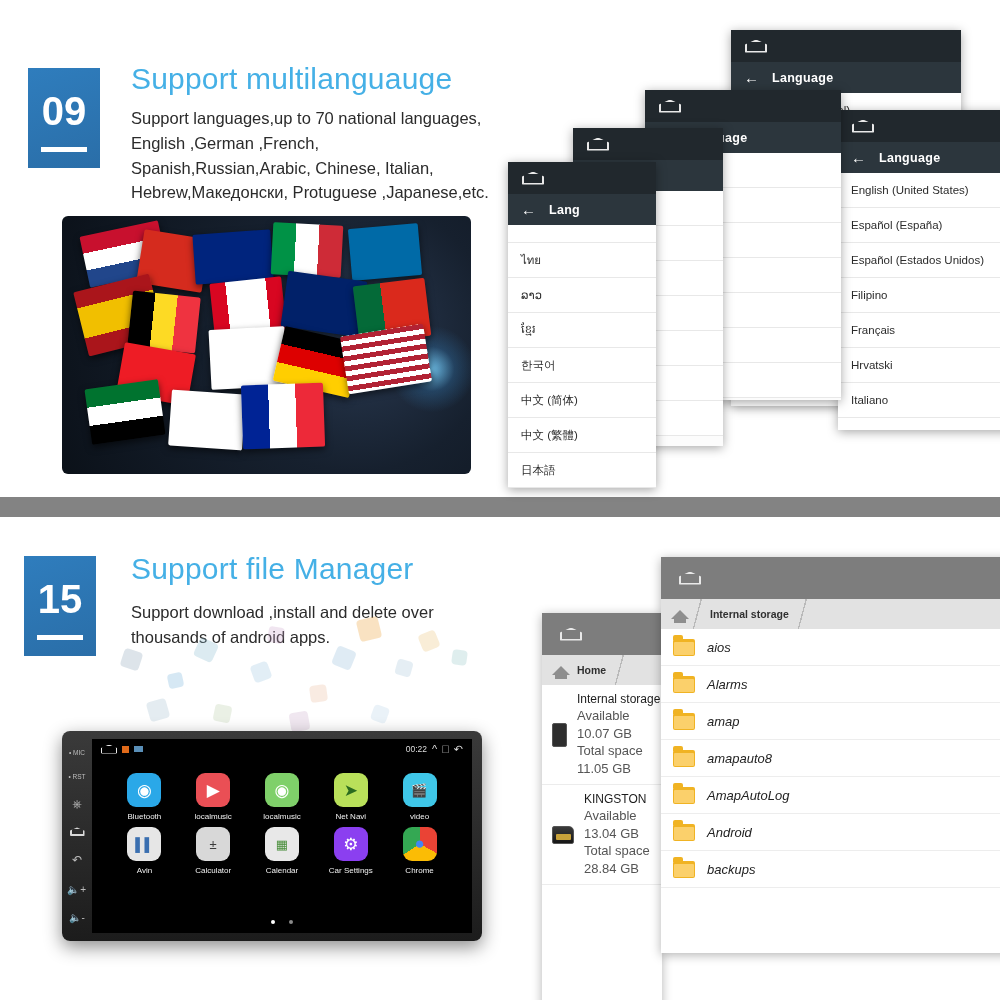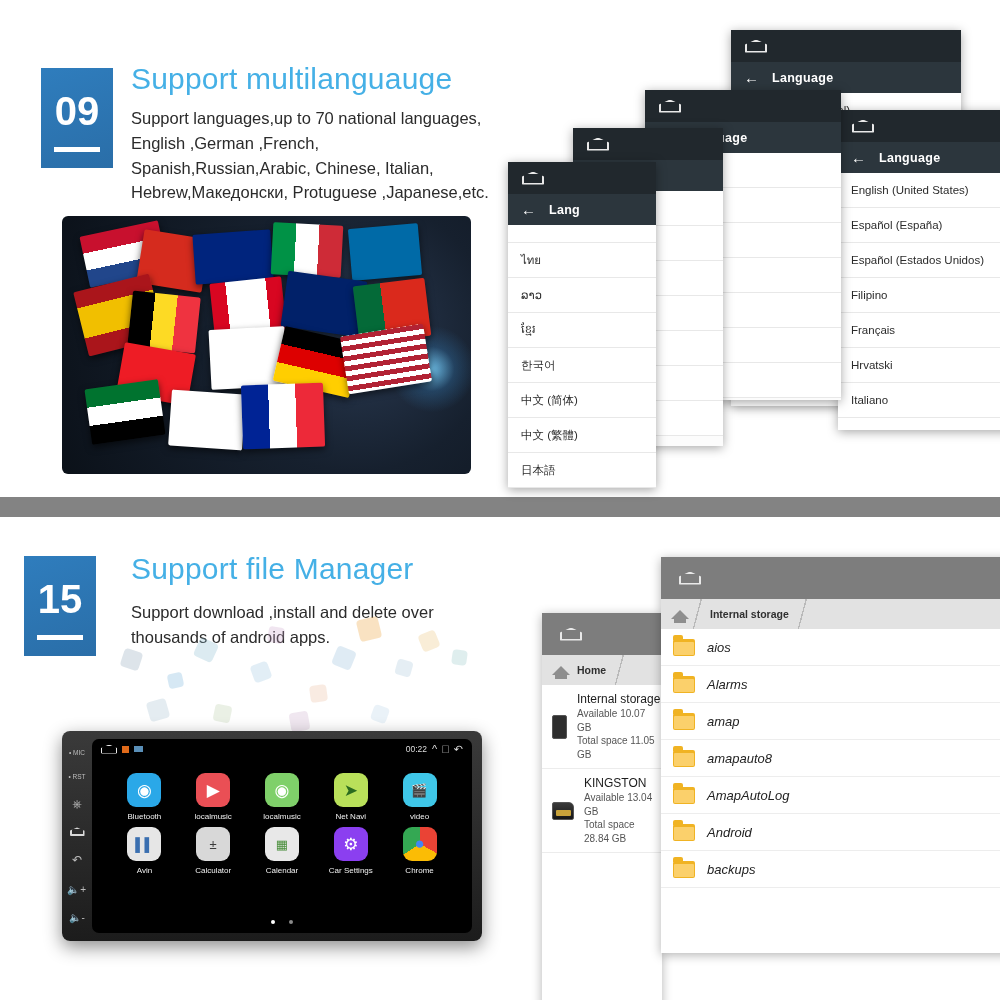--- a/index.html
+++ b/index.html
@@ -153,21 +153,21 @@
     width:22px; height:18px;
     background:linear-gradient(#3a3a3a,#161616);
     border-radius:2px 5px 2px 2px;
     position:relative;
   }
   .store-ico.sd::after{
     content:""; position:absolute; left:3px; bottom:3px;
     width:15px; height:6px; background:#c8a23a; border-radius:1px;
   }
   .store-name { font-size:12px; color:#1c1c1c; font-weight:400; line-height:1.25; }
-  .store-sub  { font-size:10px; color:#555; line-height:1.35; }
+  .store-sub  { font-size:13px; color:#555; line-height:1.35; }
   .folder-item {
     display:flex; align-items:center; gap:12px;
     height:37px; padding-left:12px;
     border-bottom:1px solid #ededed;
   }
   .folder-ico {
     width:22px; height:17px; flex:none;
     background:#f0b323;
     border-radius:2px;
     position:relative;
@@ -232,21 +232,21 @@
   .float-ico {
     position:absolute;
     border-radius:4px;
   }
 </style>
 </head>
 <body>
 
 <div class="page">
 
-  <div class="num-badge" style="left:41px; top:68px;">
+  <div class="num-badge" style="left:28px; top:68px;">
     <span class="num">09</span>
     <span class="rule"></span>
   </div>
   <div class="sec-title" style="left:131px; top:62px;">Support multilanguauge</div>
   <div class="sec-body" style="left:131px; top:106px; width:368px;">Support languages,up to 70 national languages, English ,German ,French, Spanish,Russian,Arabic, Chinese, Italian, Hebrew,Македонски, Protuguese ,Japanese,etc.</div>
 
   <div class="flags-photo" style="left:62px; top:216px; width:409px; height:258px;">
     <div class="glow"></div>
 
     <div class="flag" style="left:22px;top:12px;width:80px;height:52px;transform:rotate(-12deg);background:linear-gradient(#c8102e 33%,#fff 33%,#fff 66%,#21468b 66%);"></div>
@@ -396,21 +396,21 @@
     <div class="hu-side">
       <span>• MIC</span>
       <span>• RST</span>
       <span style="font-size:12px">⎈</span>
       <span class="home-glyph gray" style="width:15px;height:9px"></span>
       <span style="font-size:12px">↶</span>
       <span style="font-size:10px">🔈+</span>
       <span style="font-size:10px">🔈-</span>
     </div>
 
-    <div class="hu-screen" style="left:30px; top:8px; right:10px; bottom:8px;border-radius:7px;">
+    <div class="hu-screen" style="left:30px; top:8px; right:10px; bottom:8px;">
       <div class="hu-statusbar">
         <span class="home-glyph" style="width:16px;height:9px;border-width:1.5px"></span>
         <span style="width:7px;height:7px;background:#e06a1a;display:inline-block"></span>
         <span style="width:9px;height:6px;background:#5a8fb8;display:inline-block"></span>
         <span style="flex:1"></span>
         <span>00:22</span>
         <span style="font-size:11px">^</span>
         <span style="font-size:11px">⎕</span>
         <span style="font-size:11px">↶</span>
       </div>

